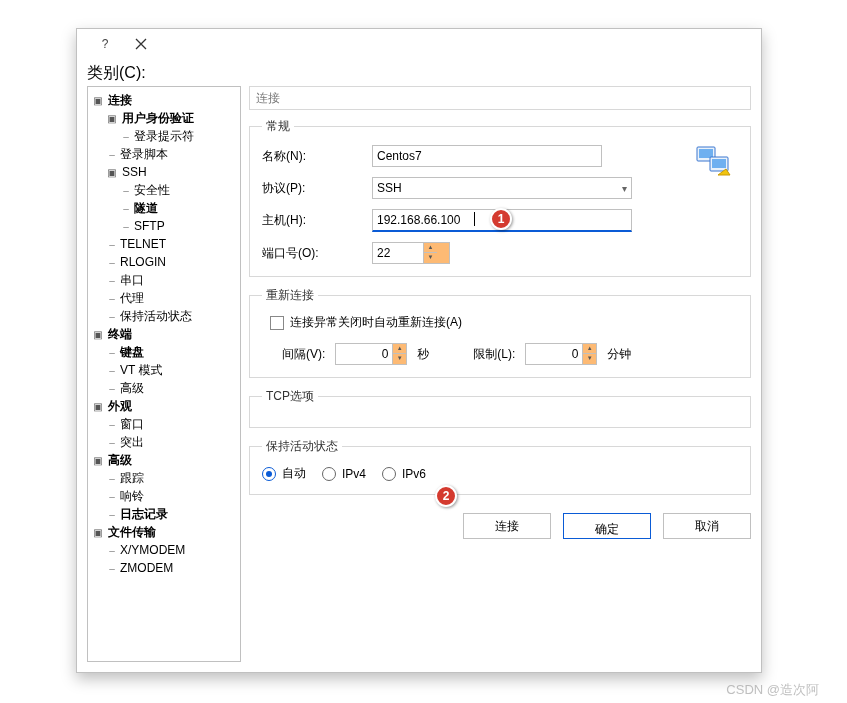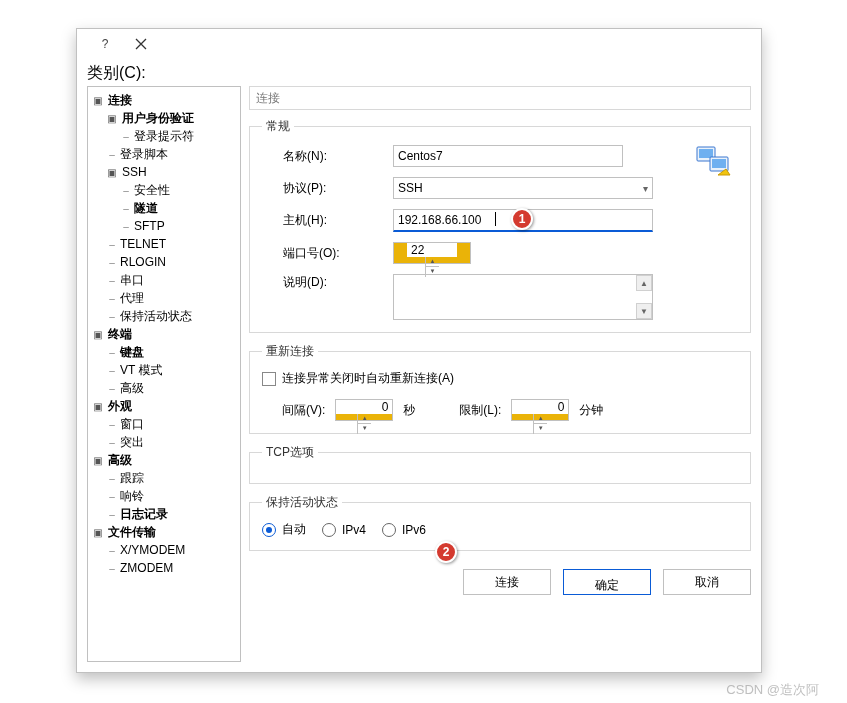--- a/index.html
+++ b/index.html
@@ -98,21 +98,21 @@
     padding: 10px 4px 12px 12px;
   }
   fieldset legend { padding: 0 4px; color: #333; }
 
   .row {
     display: flex;
     align-items: center;
     margin-bottom: 10px;
   }
   .row:last-child { margin-bottom: 0; }
-  .row .lab { width: 110px; margin-left: 21px; }
+  .row .lab { width: 110px; }
   .row .ctl { flex: 1; position: relative; }
 
   input[type=text], textarea {
     width: 100%;
     border: 1px solid #c0c0c0;
     padding: 3px 4px;
     font-family: inherit;
     font-size: 12px;
     background: #fff;
   }
@@ -125,22 +125,21 @@
     position: relative;
   }
   .select .caret {
     position: absolute; right: 4px; top: 50%; transform: translateY(-50%);
     font-size: 10px; color: #666;
   }
   .spinner {
     display: flex; align-items: center;
     border: 1px solid #c0c0c0;
     height: 22px;
-    background: #eab308;
-    flex-direction: column;
+    background: #fdba74;
   }
   .spinner input {
     border: none; outline: none; width: 50px; height: 20px;
     padding: 0 4px; font-family: inherit; font-size: 12px;
   }
   .spinner .arrows {
     display: flex; flex-direction: column;
     border-left: 1px solid #c0c0c0;
     width: 14px;
   }
@@ -187,21 +186,21 @@
   .desc-area .scroll-up { top: 0; }
   .desc-area .scroll-down { bottom: 0; }
 
   .general-icon {
     position: absolute;
     right: 18px; top: 10px;
   }
   .general-icon svg { width: 36px; height: 34px; }
 
   .checkbox {
-    display: flex; align-items: center; gap: 6px;
+    display: flex; align-items: center; gap: 6px; margin-left: 8px;
   }
   .checkbox .box {
     width: 14px; height: 14px; border: 1px solid #888; background: #fff;
   }
 
   .reconnect-row {
     display: flex; align-items: center; gap: 10px;
     margin-top: 12px;
     padding-left: 20px;
   }
@@ -498,29 +497,20 @@
               <div class="spinner" style="width:78px;">
                 <input type="text" value="22" style="">
                 <div class="arrows">
                   <div>▲</div>
                   <div>▼</div>
                 </div>
               </div>
             </div>
           </div>
 
-          <div class="row" style="align-items:flex-start;">
-            <div class="lab">说明(D):</div>
-            <div class="ctl" style="max-width:260px;">
-              <div class="desc-area">
-                <div class="scroll-up">▲</div>
-                <div class="scroll-down">▼</div>
-              </div>
-            </div>
-          </div>
         </fieldset>
 
         <fieldset>
           <legend>重新连接</legend>
           <div class="checkbox">
             <div class="box"></div>
             <span>连接异常关闭时自动重新连接(A)</span>
           </div>
           <div class="reconnect-row">
             <span>间隔(V):</span>

